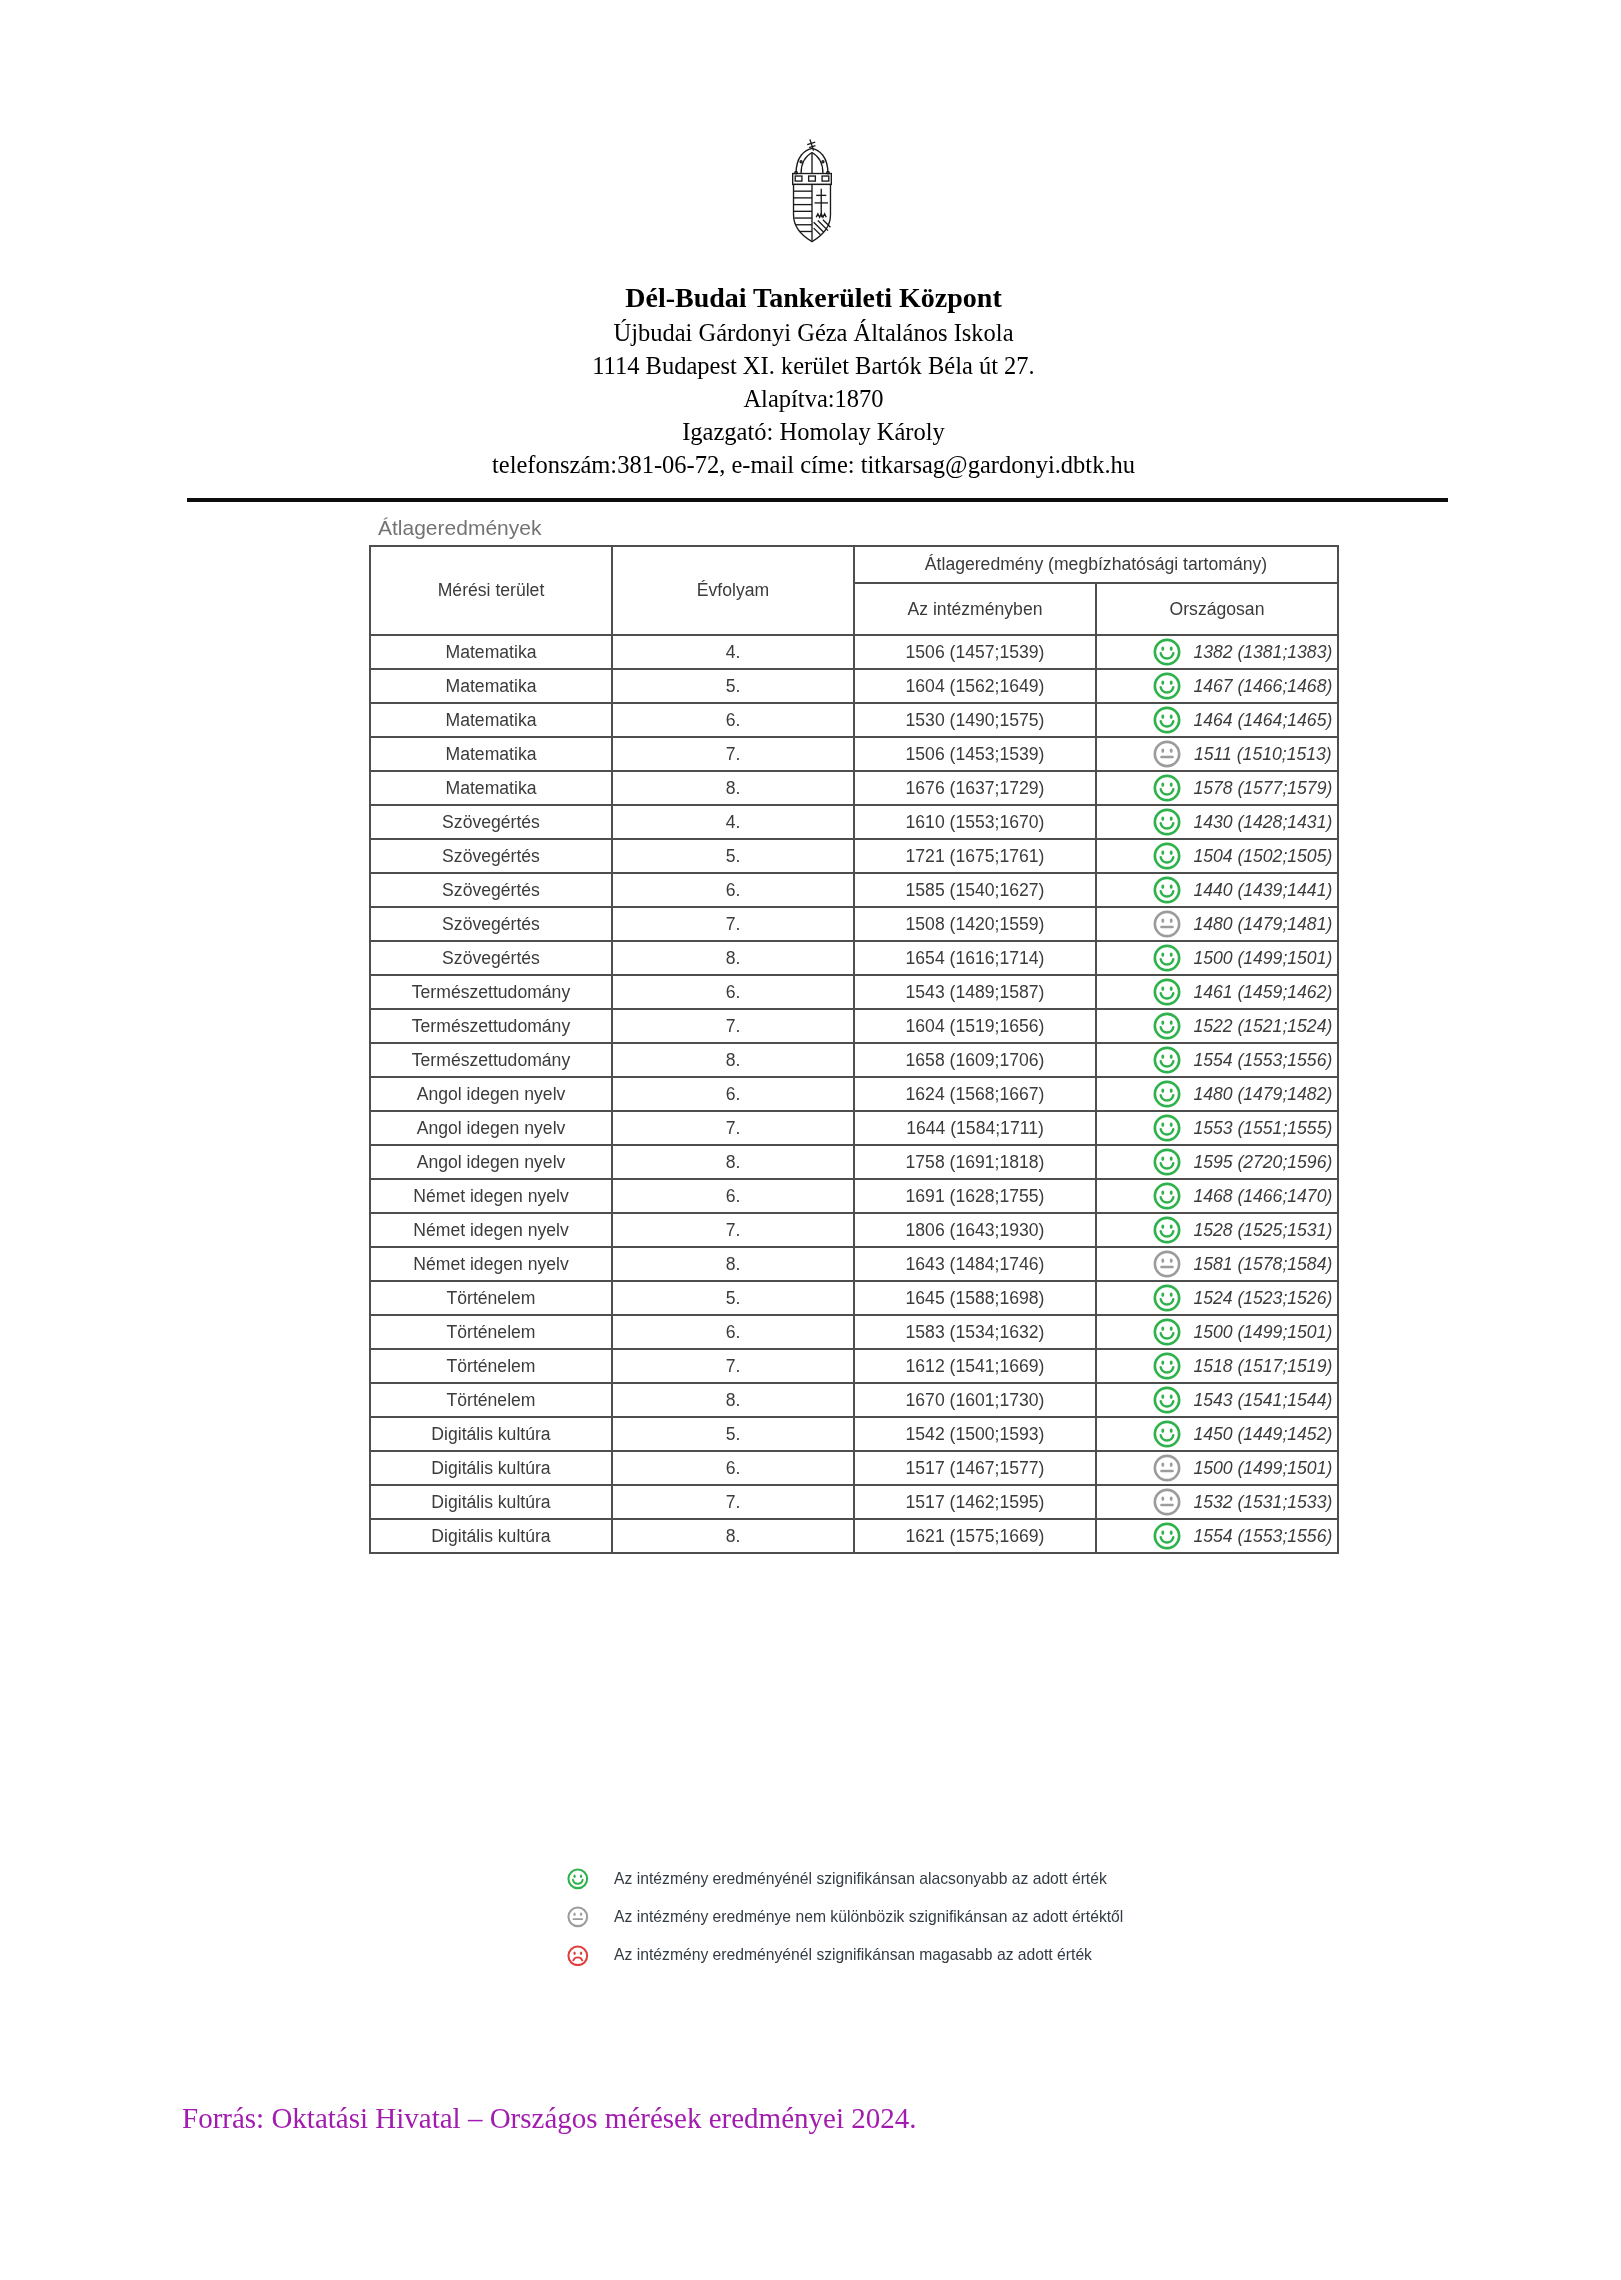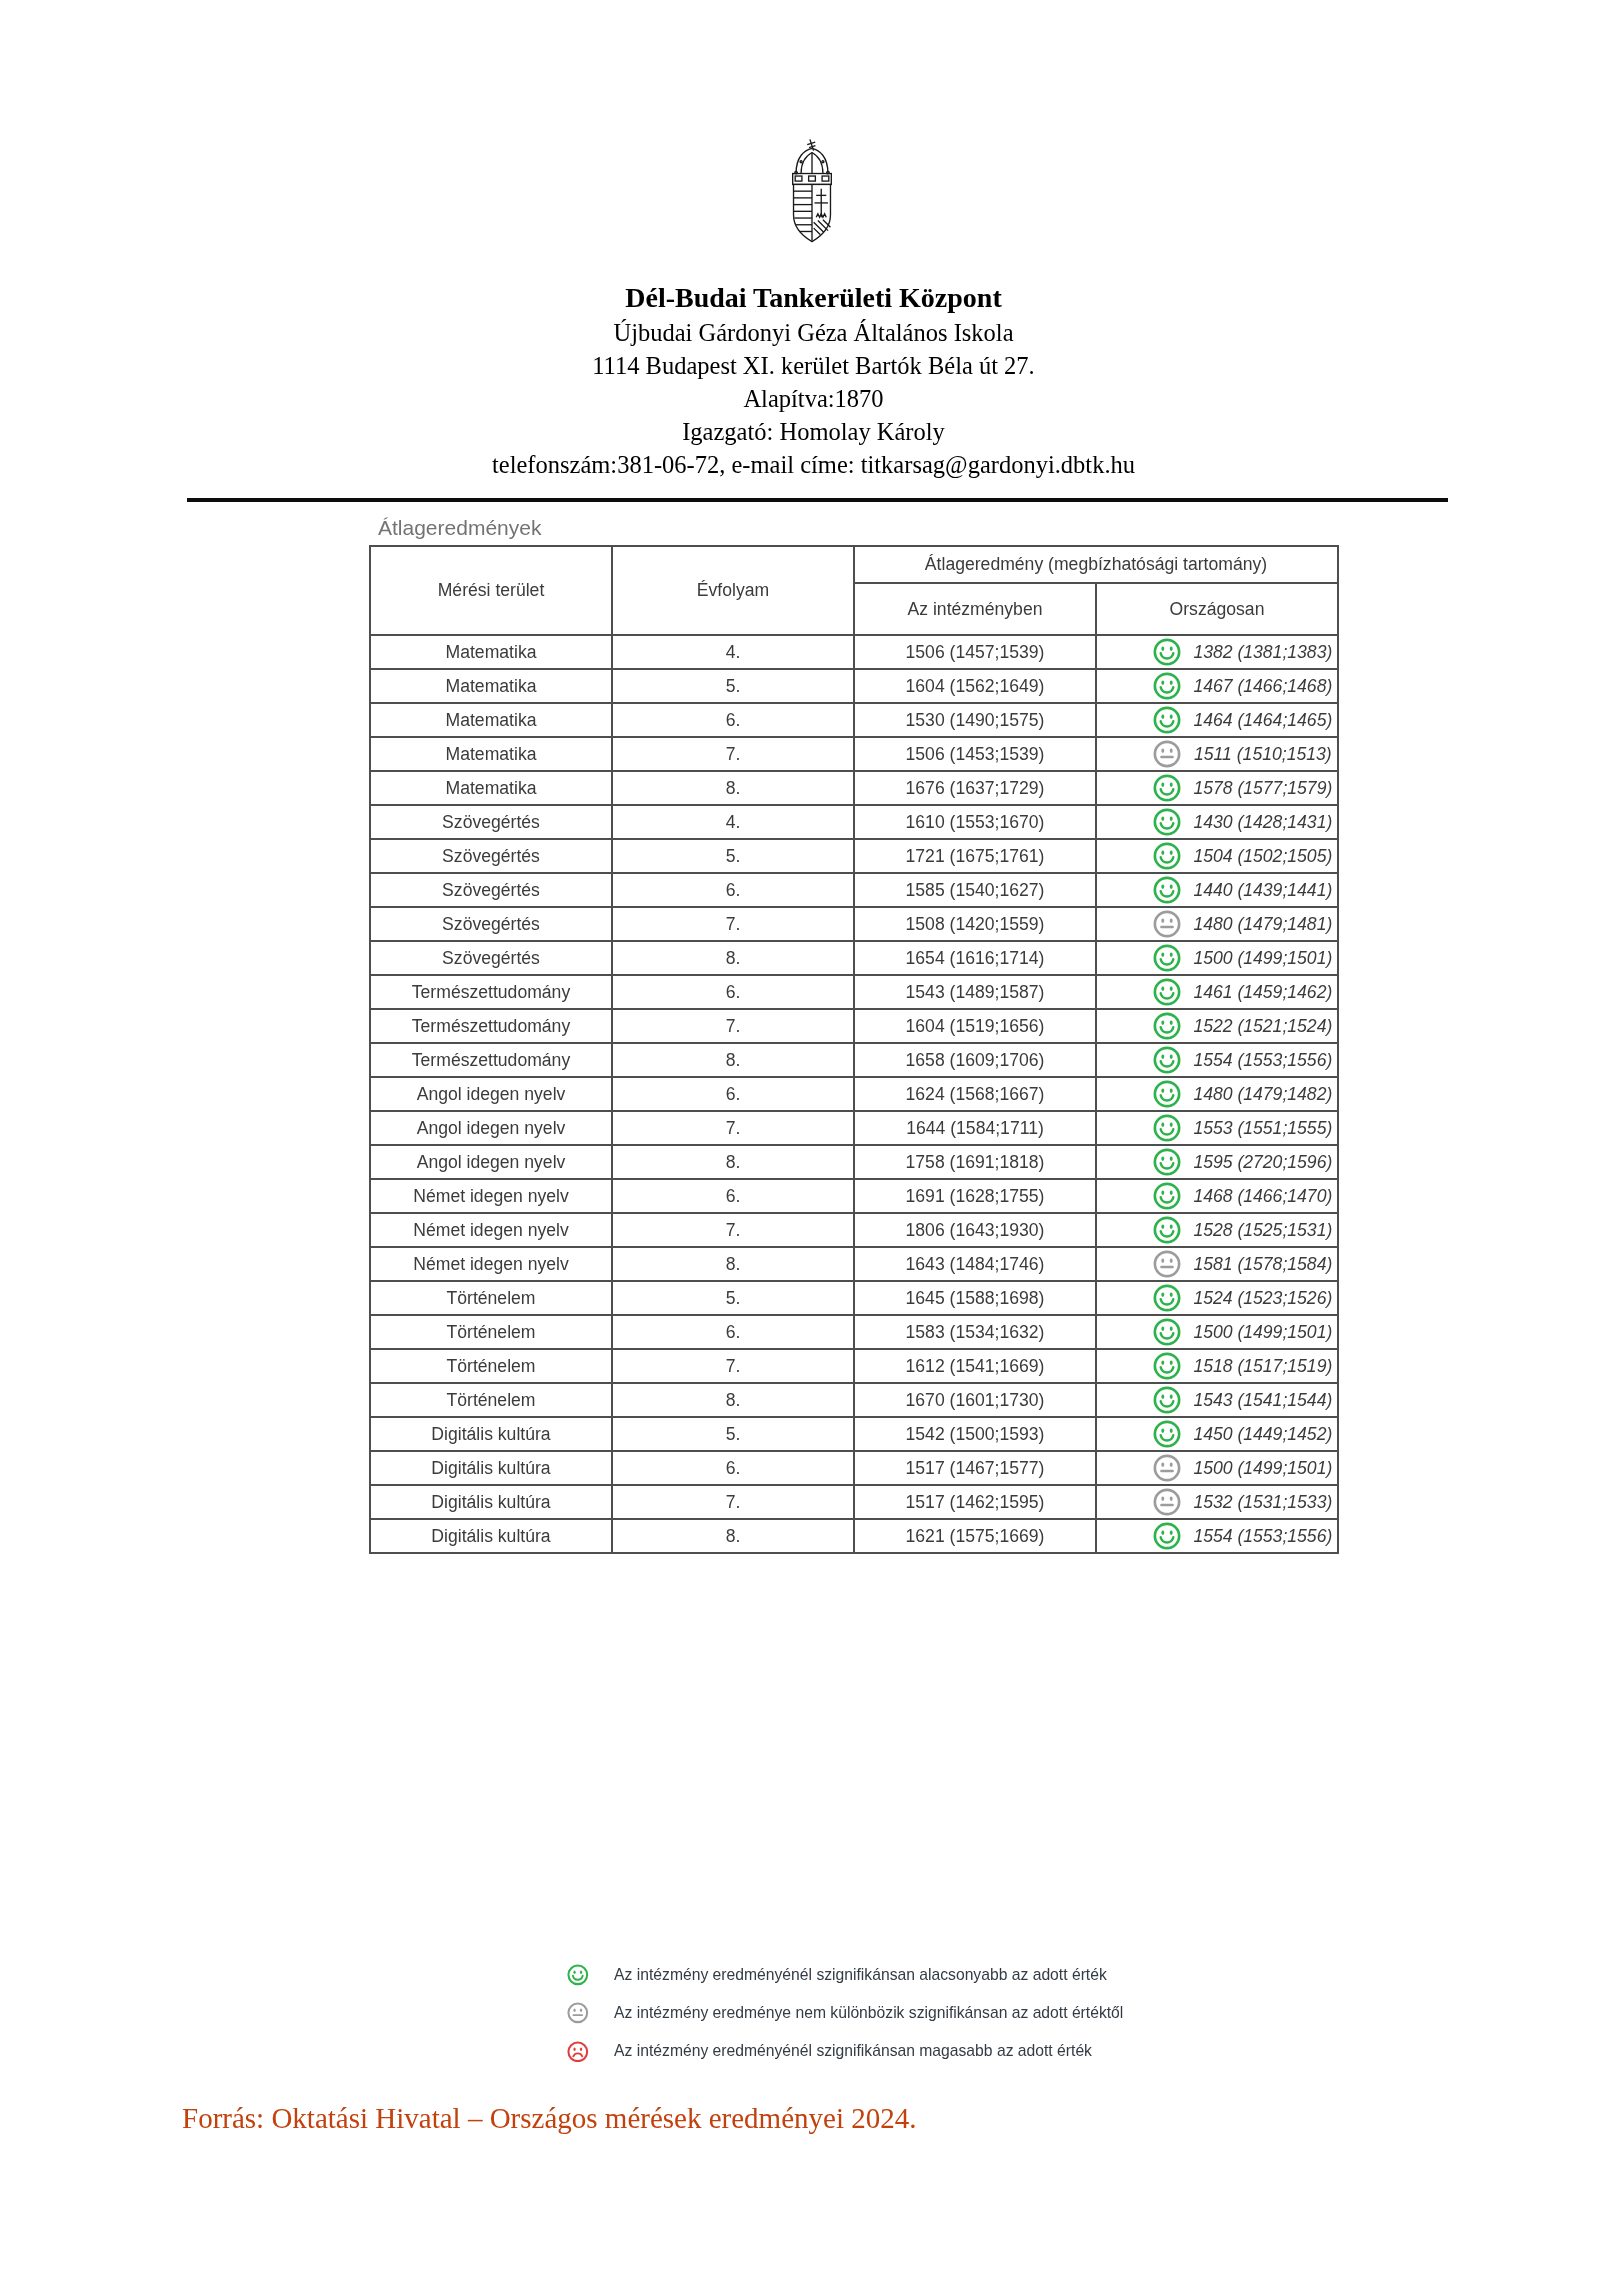--- a/index.html
+++ b/index.html
@@ -57,33 +57,33 @@
   tbody tr { height:34px; }
 
   .nat-wrap {
     display:flex; align-items:center; justify-content:center;
     gap:12.7px; padding-left:51px; width:100%;font-style:italic;
   }
   .smiley { display:inline-flex; width:28px; height:28px; flex:0 0 auto; }
   .smiley svg { width:100%; height:100%; }
 
   
-  .legend { position:absolute; left:567px; top:1964px; }
+  .legend { position:absolute; left:567px; top:1868px; }
   .legend-item {
     display:flex; align-items:center; gap:25.5px;
     margin-bottom:16.7px; height:21.6px;
   }
   .legend-ic { width:21.6px; height:21.6px; }
   .legend-text { font-size:15.7px; color:#333b44; white-space:nowrap; }
 
   
   .source {
     position:absolute; left:182px; top:2102px;
     font-family:"Liberation Serif", serif;
-    font-size:29px; color:#c2410c;
+    font-size:29px; color:#a21caf;
   }
 </style>
 </head>
 <body>
 
 <svg class="coat-of-arms" viewBox="0 0 100 128" fill="none" stroke="#1a1a1a" stroke-width="1.6">
 
   <g transform="rotate(-18 50 9)">
     <line x1="50" y1="1" x2="50" y2="15"></line>
     <line x1="45" y1="6" x2="55" y2="6"></line>

